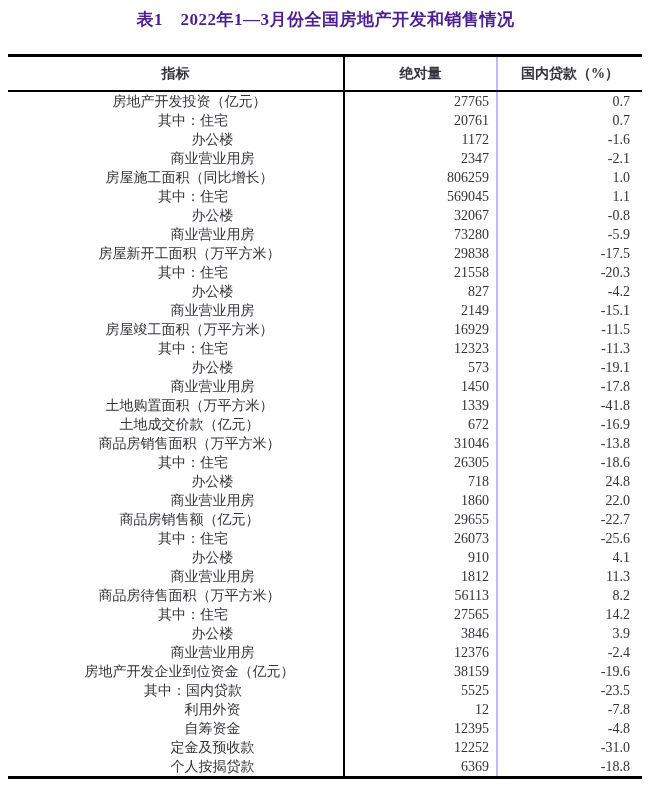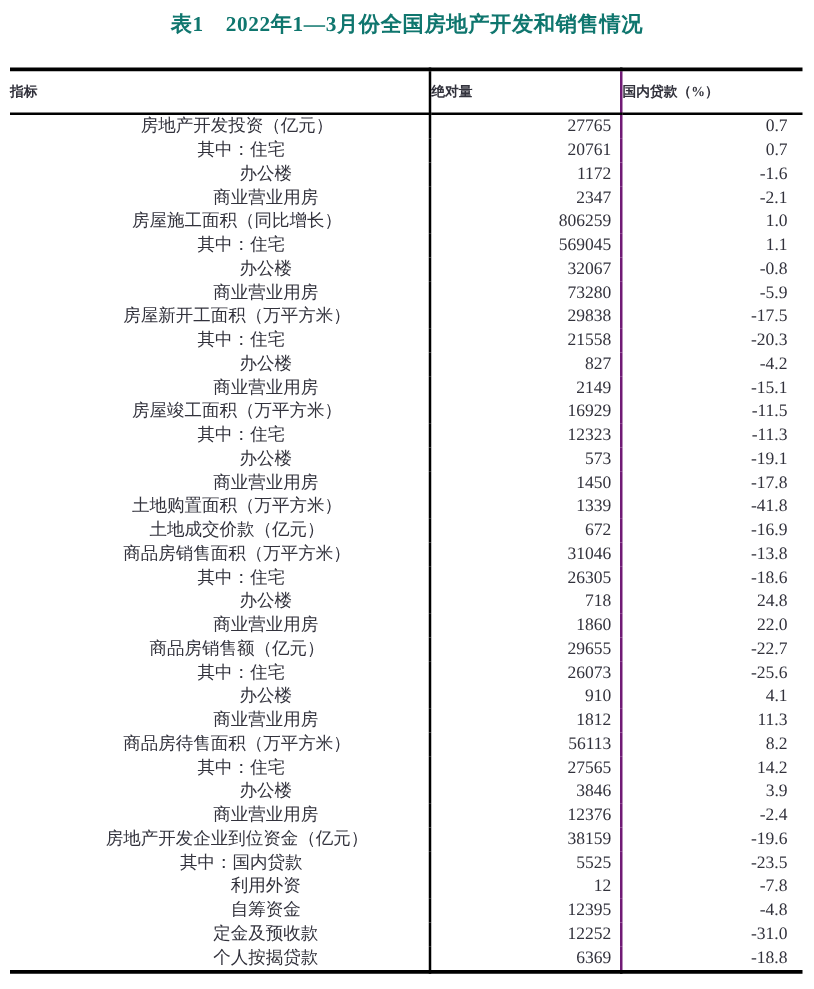--- a/index.html
+++ b/index.html
@@ -17,50 +17,50 @@
     overflow: hidden;
   }
   .doc-title {
     position: absolute;
     top: 8px;
     left: 0;
     width: 651px;
     text-align: center;
     font-size: 17px;
     font-weight: bold;
-    color: #0f766e;
+    color: #4c1d95;
     letter-spacing: 0.5px;
     margin: 0;
   }
   table.stat-table {
     position: absolute;
     left: 8px;
     top: 54px;
     width: 634px;
     border-collapse: collapse;
     table-layout: fixed;
     border-top: 3px solid #000000;
     border-bottom: 3px solid #000000;
   }
   col.c-indicator { width: 336px; }
   col.c-absolute  { width: 153px; }
   col.c-growth    { width: 145px; }
 
   thead th {
-    font-size: 11px;
+    font-size: 14px;
     font-weight: bold;
-    text-align: left;
+    text-align: center;
     vertical-align: middle;
     height: 33px;
     padding: 0;
     border-bottom: 2px solid #000000;
     color: #32323c;
   }
   th.col-indicator, td.label { border-right: 2px solid #000000; }
-  th.col-absolute,  td.abs   { border-right: 2px solid #701a75; }
+  th.col-absolute,  td.abs   { border-right: 2px solid #c4b5fd; }
 
   tbody td {
     font-size: 14px;
     height: 19px;
     line-height: 19px;
     padding: 0;
     vertical-align: middle;
     white-space: nowrap;
     overflow: hidden;
     color: #32323c;

